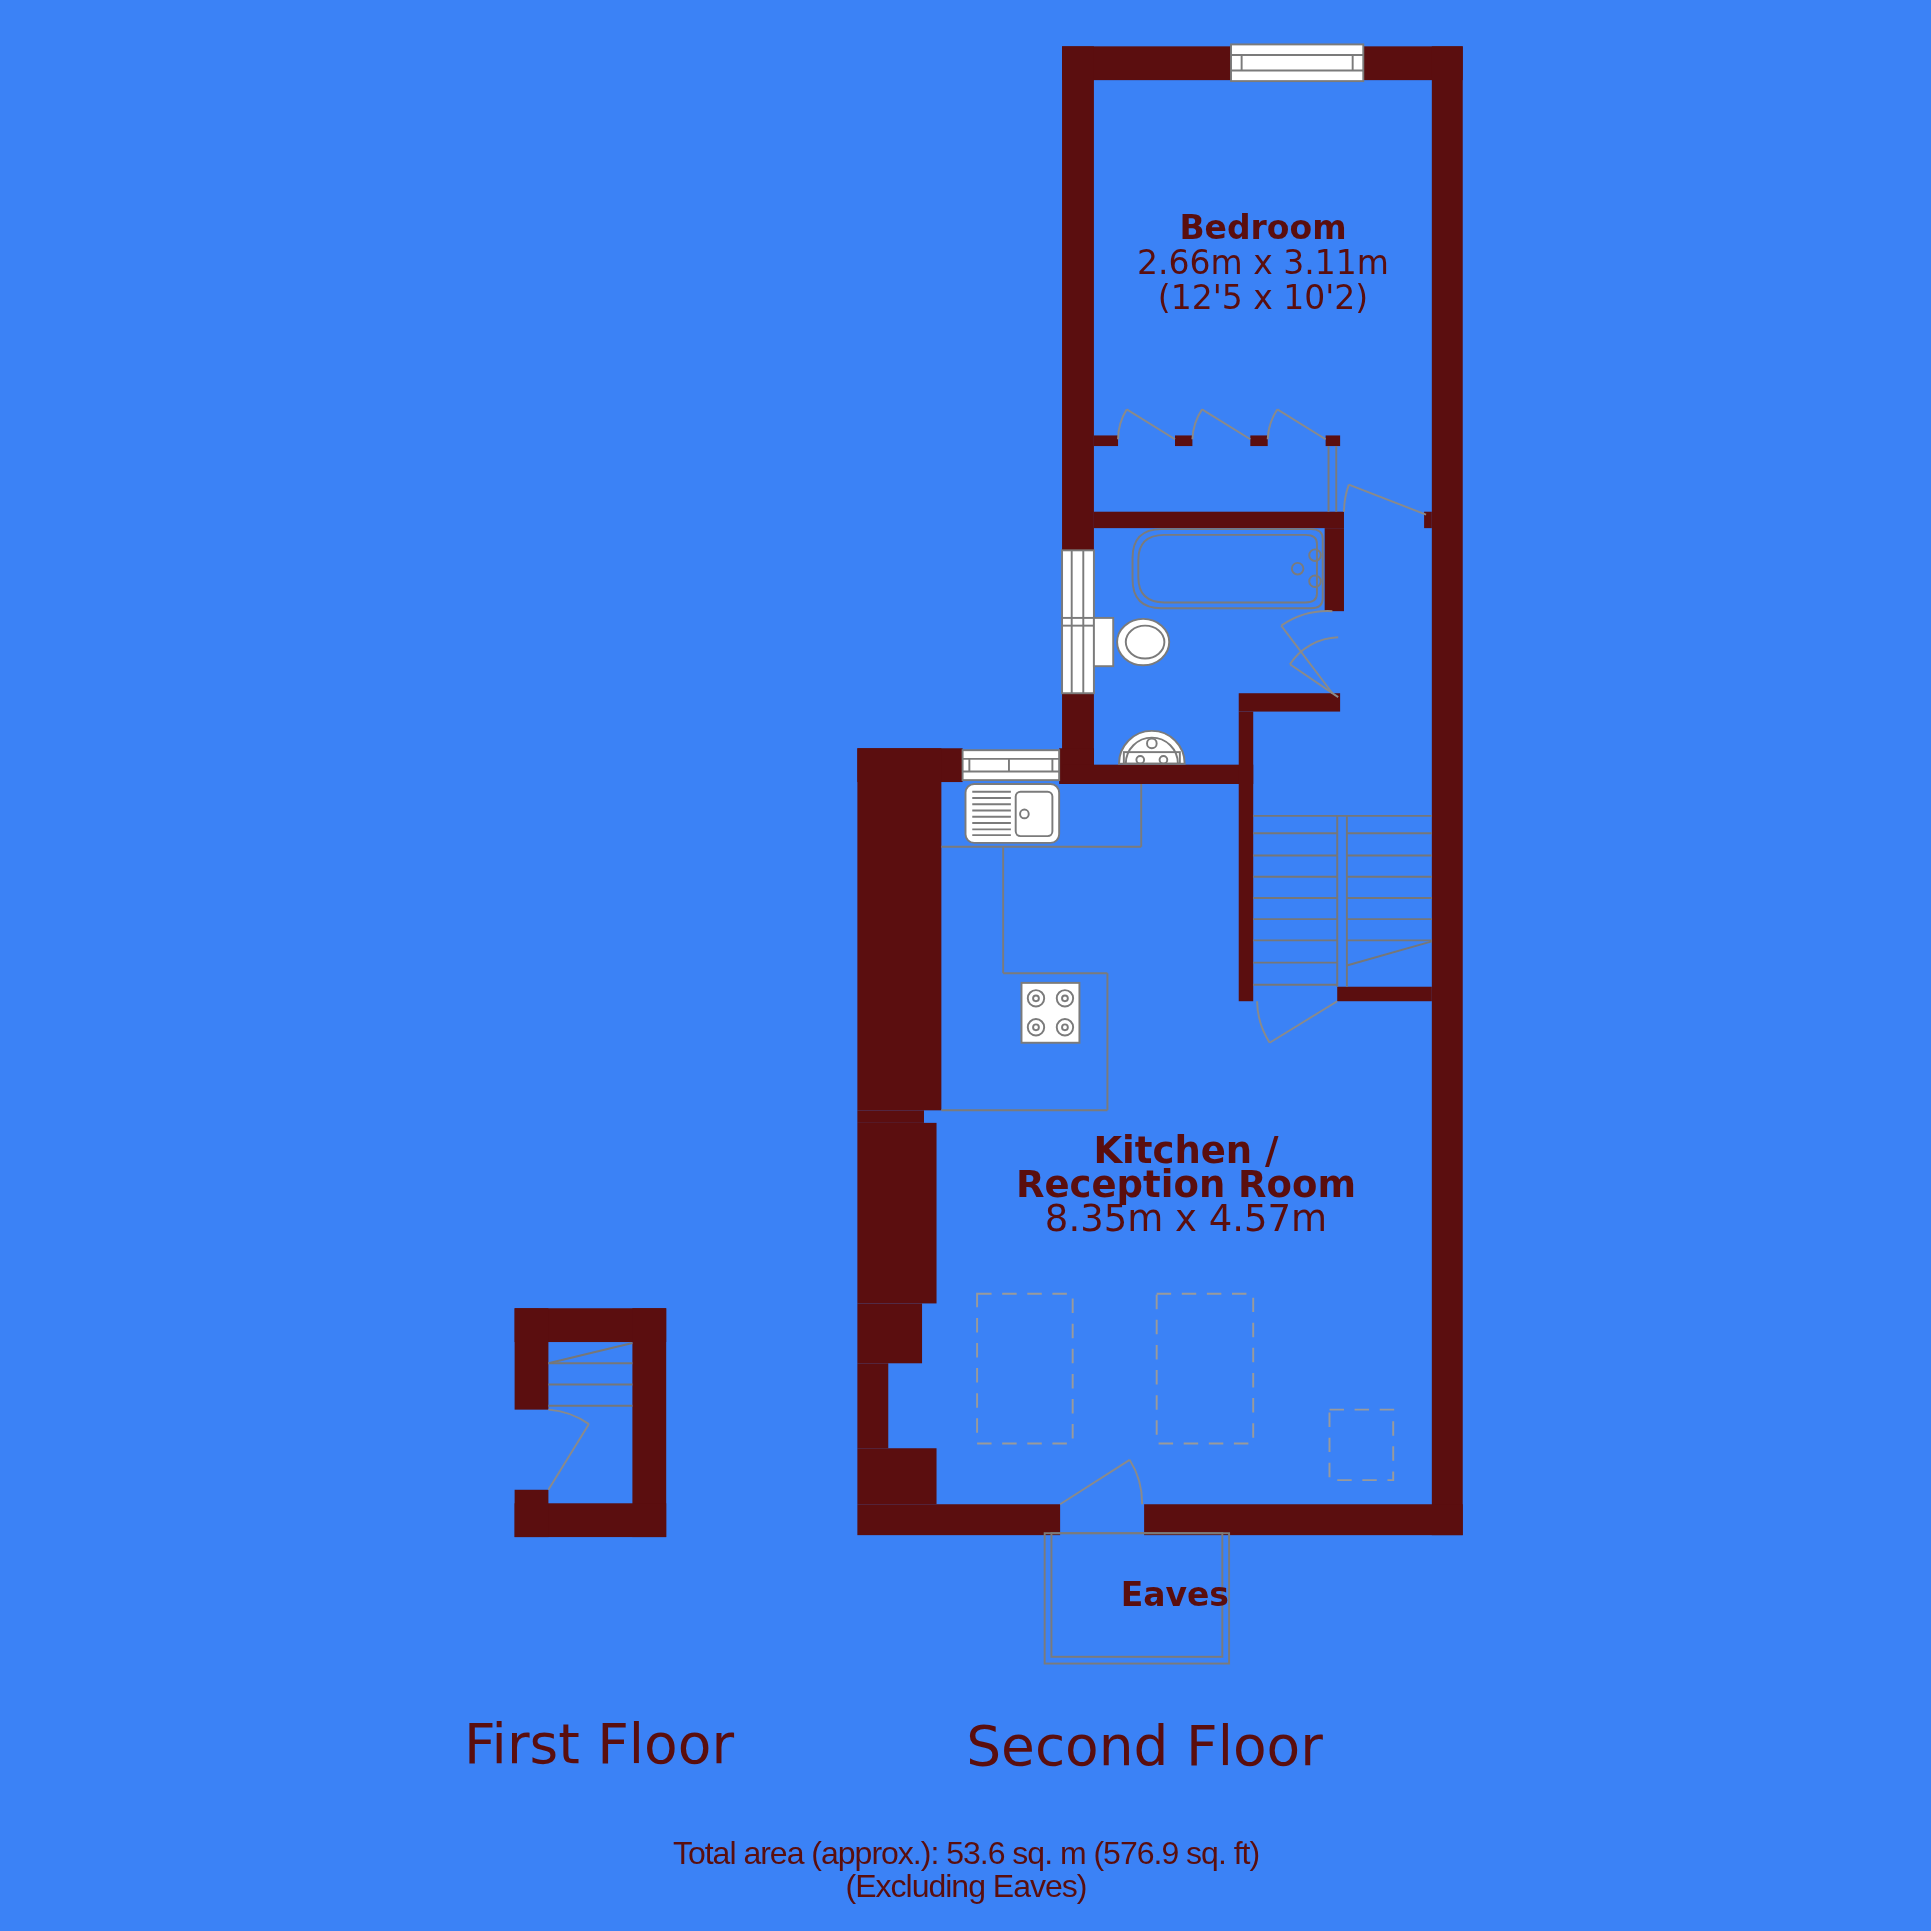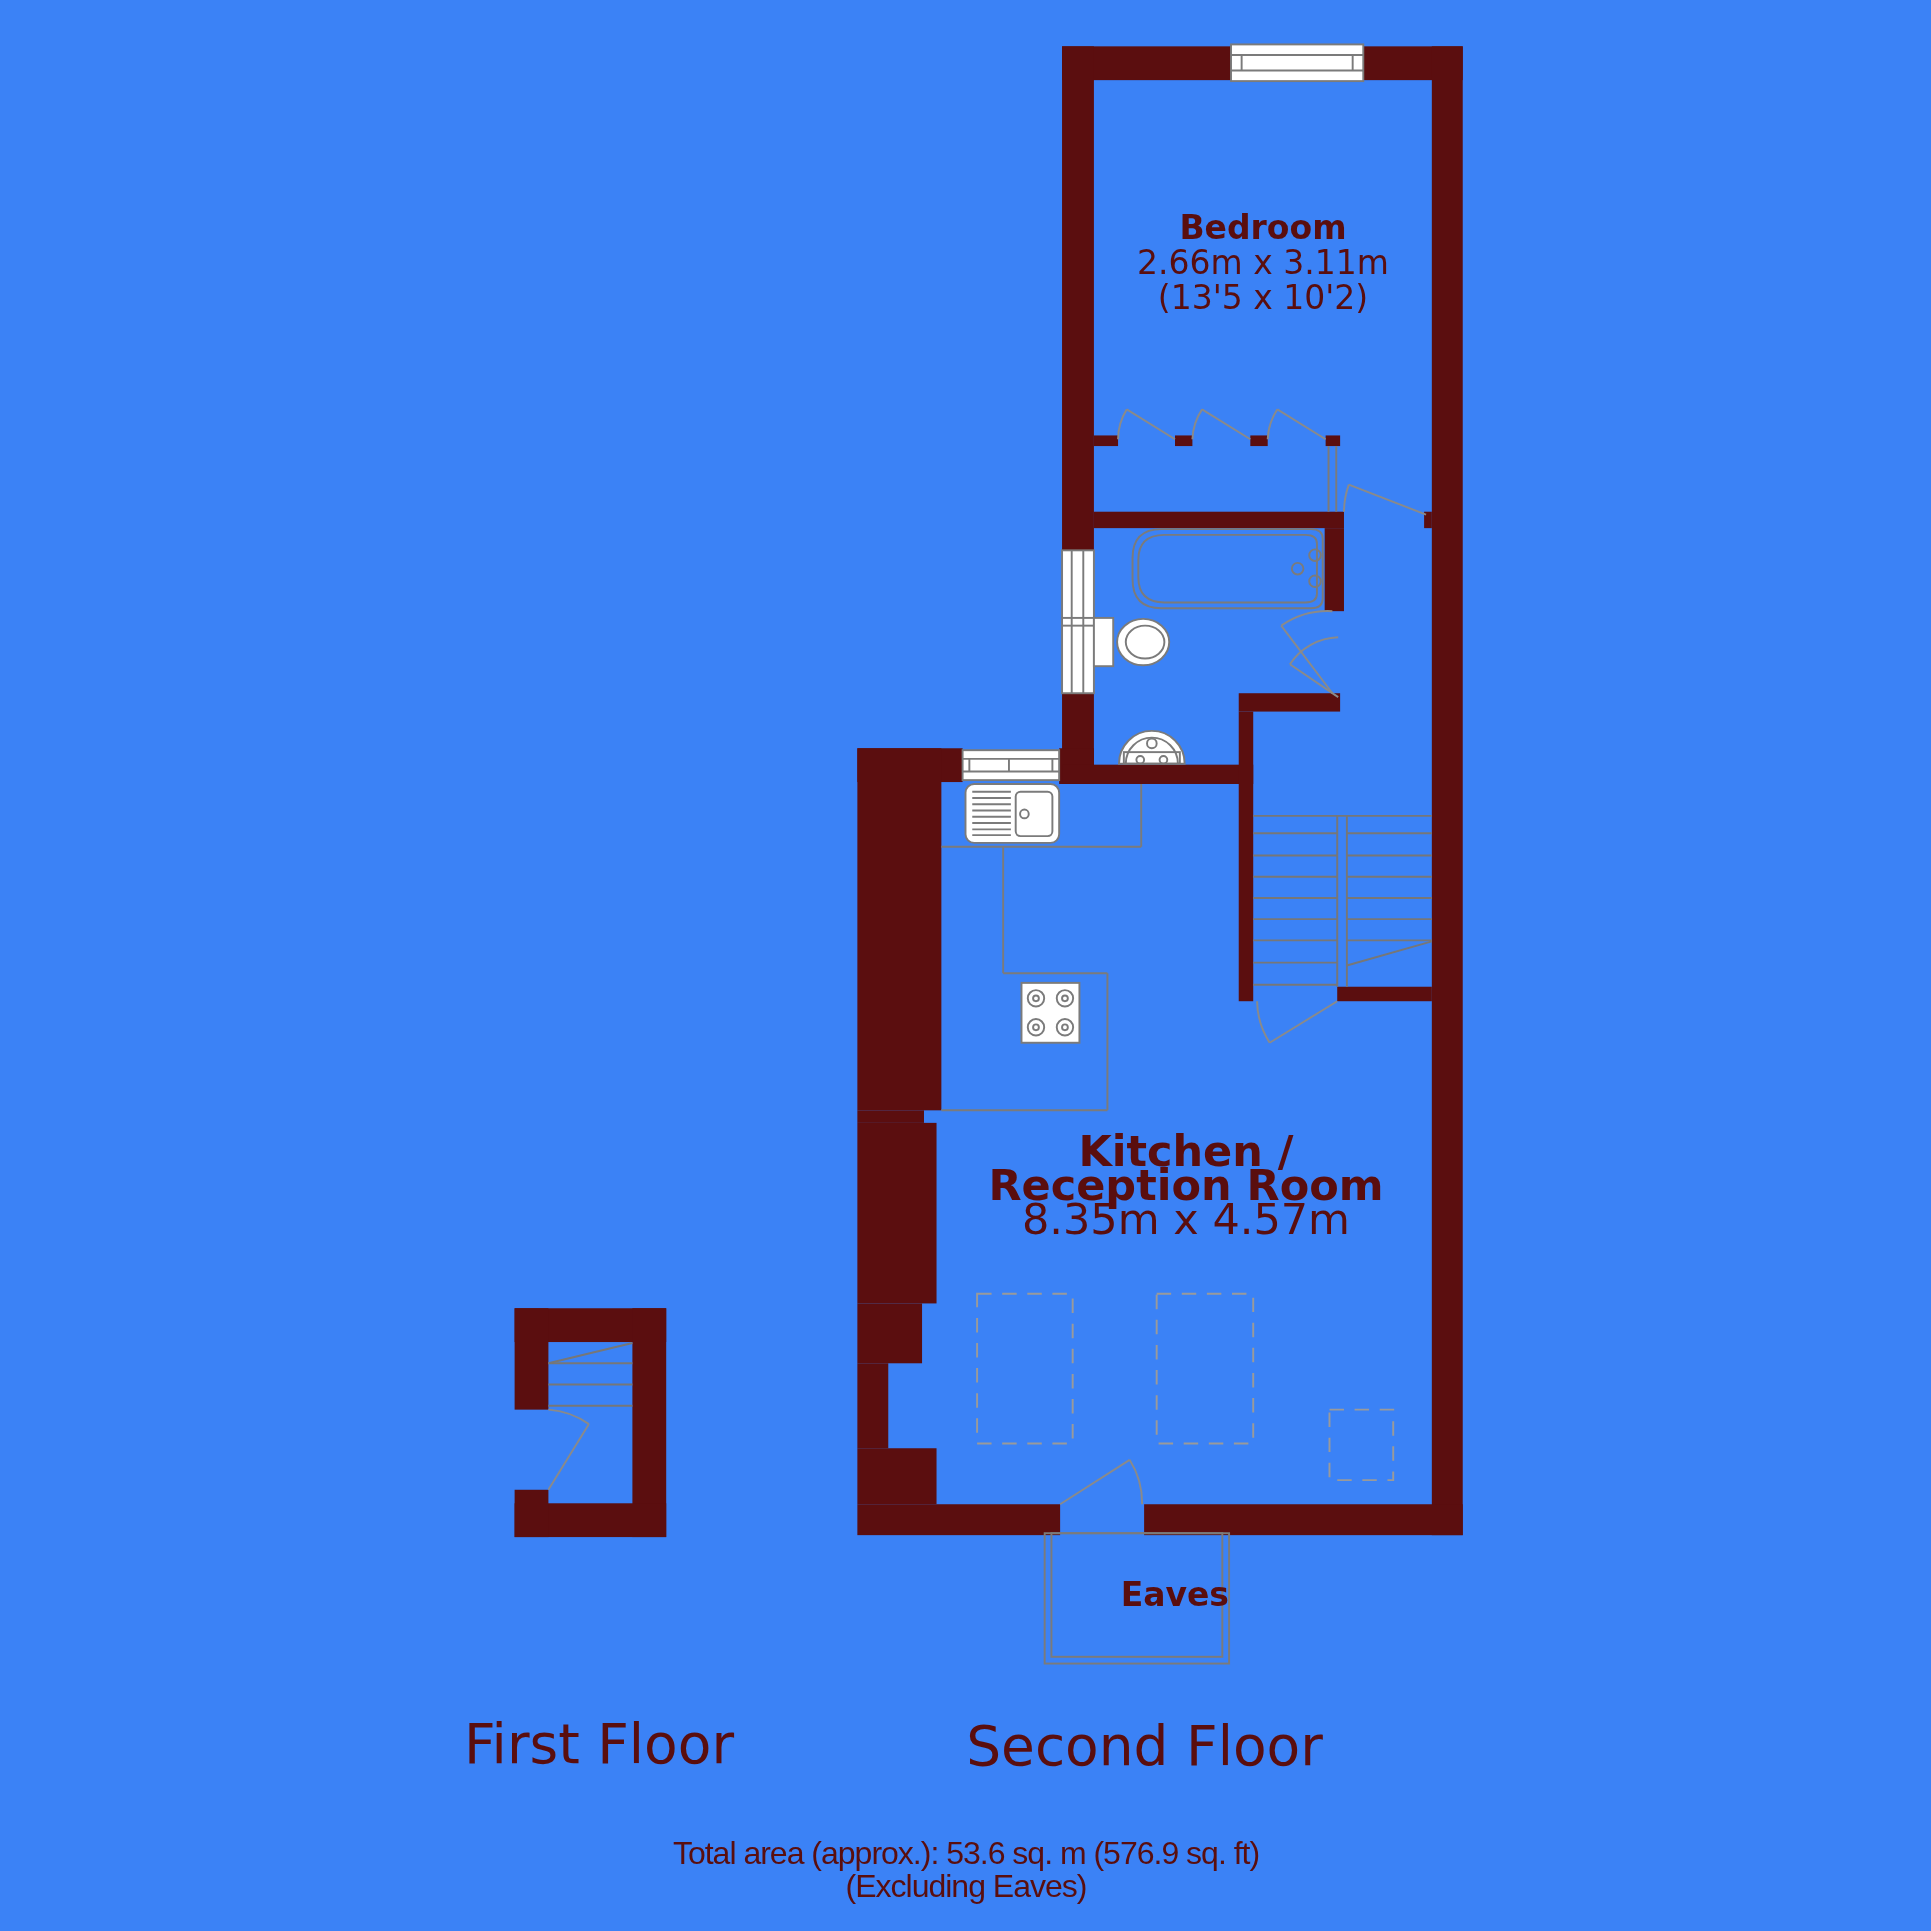--- a/index.html
+++ b/index.html
@@ -10,21 +10,21 @@
   .plan-svg{position:absolute;left:0;top:0;}
   .wall{fill:var(--wall,#5b0e0f);stroke:none;}
   .fix{stroke:var(--line,#7b7b7b);fill:none;stroke-width:2;}
   .fixw{stroke:var(--line,#7b7b7b);fill:#ffffff;stroke-width:2;}
   .tread{stroke:#777777;fill:none;stroke-width:2;}
   .door{stroke:#8a8a8a;fill:none;stroke-width:2;}
   .dashedbox{stroke:var(--dash,#9a9a9a);fill:none;stroke-width:2;stroke-dasharray:15 11;}
   .label{position:absolute;color:var(--text,#5a0e0e);text-align:center;}
   .room-label{font-size:33px;line-height:35px;}
   .room-label .ttl{font-weight:bold;}
-  .kitchen-label{font-size:43px;line-height:34px;}
+  .kitchen-label{font-size:37px;line-height:34px;}
   .eaves-label{font-size:33px;font-weight:bold;line-height:35px;}
   .floor-label{font-size:55px;font-weight:normal;line-height:58px;}
   .footer-label{
     font-family:"Liberation Sans", sans-serif;
     font-size:32px;line-height:33px;letter-spacing:-1px;
   }
 </style>
 </head>
 <body>
 
@@ -220,21 +220,21 @@
 
     <g>
       <rect class="fix" x="1082" y="1588" width="191" height="135"></rect>
       <rect class="fix" x="1089" y="1588" width="177" height="128"></rect>
     </g>
   </svg>
 
   <div class="label room-label" style="left:1094px;top:210px;width:338px;">
     <div class="ttl">Bedroom</div>
     <div>2.66m x 3.11m</div>
-    <div>(13'5 x 10'2)</div>
+    <div>(12'5 x 10'2)</div>
   </div>
 
   <div class="label kitchen-label" style="left:941px;top:1134px;width:490px;">
     <div style="font-weight:bold">Kitchen /</div>
     <div style="font-weight:bold">Reception Room</div>
     <div>8.35m x 4.57m</div>
   </div>
 
   <div class="label eaves-label" style="left:1045px;top:1577px;width:184px;text-align:right;">Eaves</div>
 

